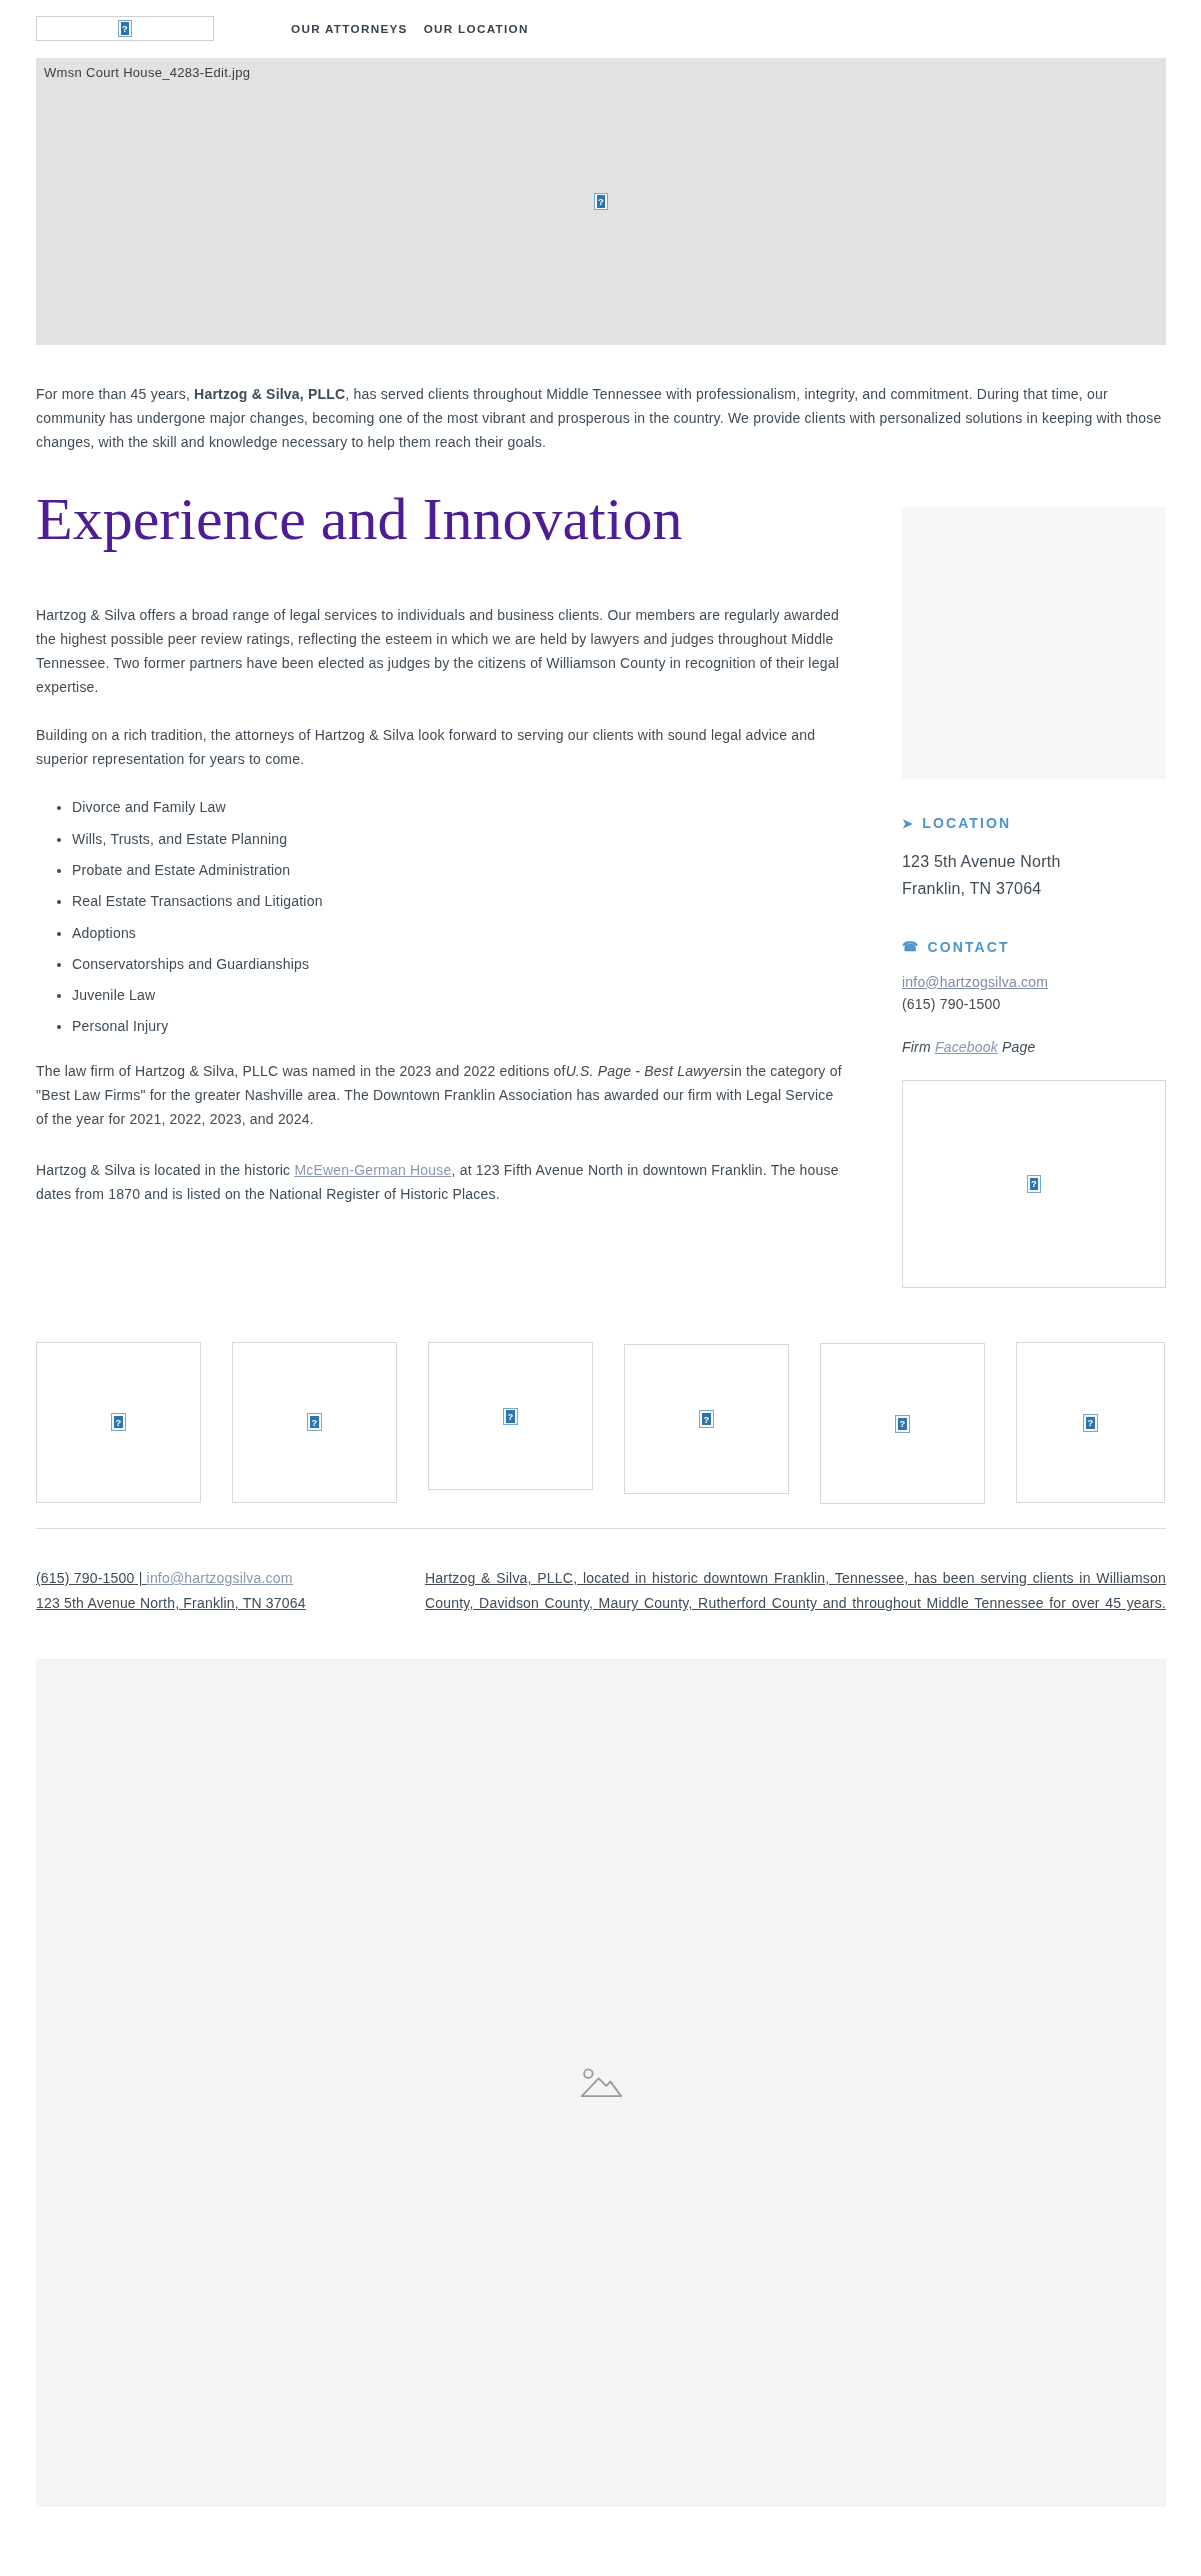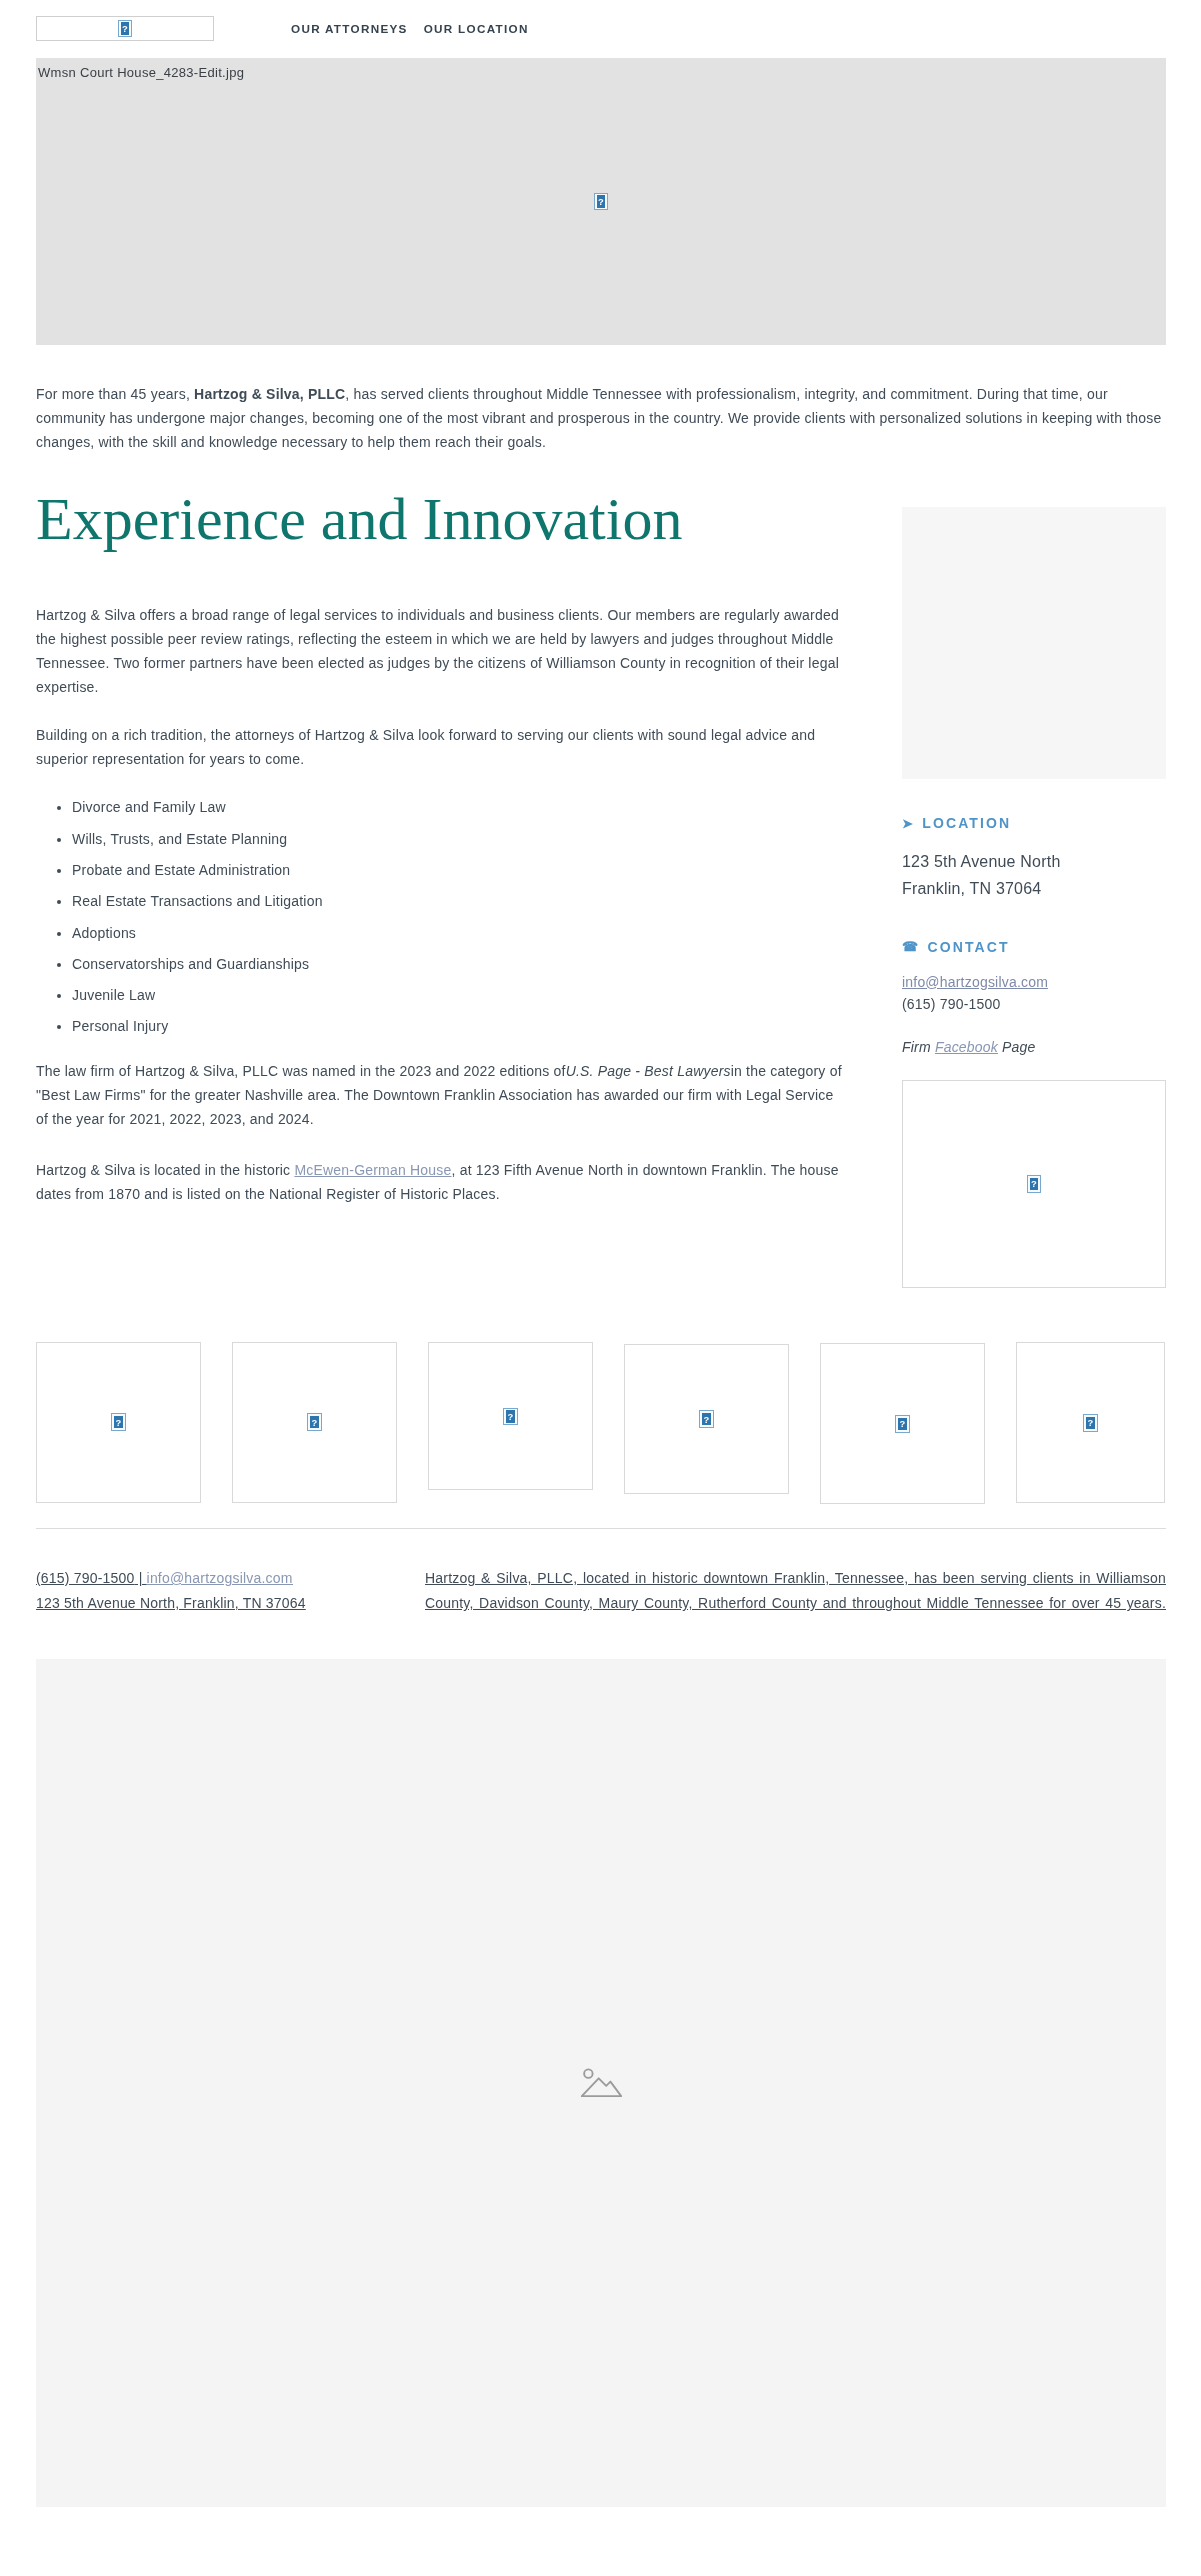--- a/index.html
+++ b/index.html
@@ -39,37 +39,37 @@
     font-family: "Liberation Sans", sans-serif;
   }
 
   
   .banner {
     margin-top: 17px; height: 287px; background: #e2e2e2;
     position: relative;
     display: flex; align-items: center; justify-content: center;
   }
   .banner-caption {
-    position: absolute; top: 6.6px; left: 2px;
+    position: absolute; top: 6.6px; left: 8px;
     font-size: 13px; color: #3a4046; letter-spacing: 0.3px;
   }
 
   
   .intro { margin: 37px 0 0; font-size: 14px; line-height: 1.72; }
   .intro b { font-weight: bold; }
 
   
   .columns { display: flex; align-items: flex-start; }
   .col-main { width: 808px; margin-right: 58px; }
   .col-side { width: 264px; }
 
   h1.headline {
     font-family: "Liberation Serif", serif;
     font-weight: normal;
-    color: #0f766e;
+    color: #4c1d95;
     font-size: 60px; line-height: 1.55;
     margin: 19px 0 0; letter-spacing: 0;
   }
   .col-main p { font-size: 14px; line-height: 1.7; margin: 0; }
   .p1 { margin-top: 38px !important; }
   .p2 { margin-top: 24.4px !important; }
   .practice-list { margin: 26px 0 0; padding-left: 36px; }
   .practice-list li { margin-bottom: 10.3px; font-size: 14px; line-height: 1.5; }
   .p3 { margin-top: 22.5px !important; }
   .p4 { margin-top: 28px !important; }

